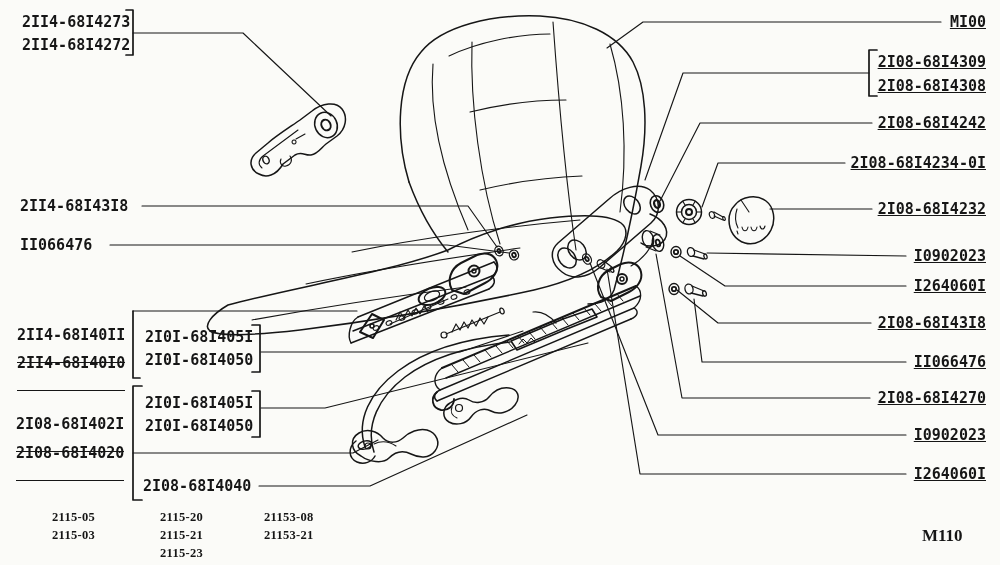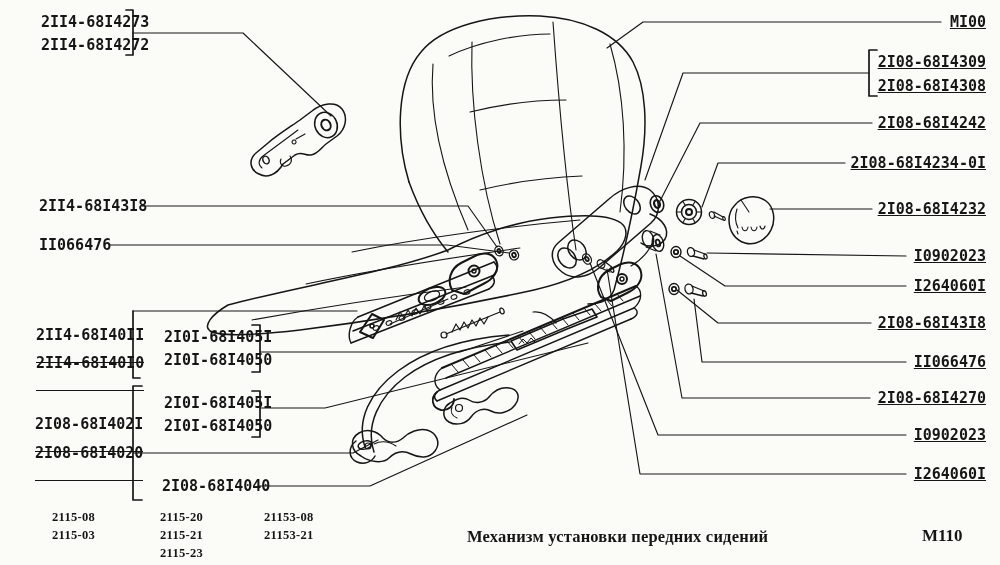--- a/index.html
+++ b/index.html
@@ -6,21 +6,20 @@
   html,body { margin:0; padding:0; }
   #plate {
     position:relative; width:1000px; height:565px;
     background:var(--paper); overflow:hidden;
     font-family:"DejaVu Sans Mono", monospace;
   }
   #art { position:absolute; left:0; top:0; }
   .pl {
     position:absolute; white-space:nowrap; color:var(--ink);
     font:bold 15px/16px "DejaVu Sans Mono", monospace;
-    margin-left:19px;
   }
   .pl.r { right:14px; text-align:right;text-decoration:underline; }
   .pl.u { border-bottom:1.6px solid currentColor; padding-bottom:19px; }
   .mc {
     position:absolute; white-space:nowrap; color:var(--ink);
     font:bold 12.5px/15px "Liberation Serif", serif; letter-spacing:.3px;
   }
   .caption {
     position:absolute; white-space:nowrap; color:var(--ink);
     font:bold 16.5px/18px "Liberation Serif", serif; letter-spacing:.2px;
@@ -279,23 +278,22 @@
   <div class="pl r" style="top:155px">2I08-68I4234-0I</div>
   <div class="pl r" style="top:201px">2I08-68I4232</div>
   <div class="pl r" style="top:248px">I0902023</div>
   <div class="pl r" style="top:278px">I264060I</div>
   <div class="pl r" style="top:315px">2I08-68I43I8</div>
   <div class="pl r" style="top:354px">II066476</div>
   <div class="pl r" style="top:390px">2I08-68I4270</div>
   <div class="pl r" style="top:427px">I0902023</div>
   <div class="pl r" style="top:466px">I264060I</div>
 
-  <div class="mc" style="left:52px;  top:510px">2115-08</div>
+  <div class="mc" style="left:52px;  top:510px">2115-05</div>
   <div class="mc" style="left:52px;  top:528px">2115-03</div>
   <div class="mc" style="left:160px; top:510px">2115-20</div>
   <div class="mc" style="left:160px; top:528px">2115-21</div>
   <div class="mc" style="left:160px; top:546px">2115-23</div>
   <div class="mc" style="left:264px; top:510px">21153-08</div>
   <div class="mc" style="left:264px; top:528px">21153-21</div>
 
-  <div class="caption" style="left:467px; top:528px">Механизм установки передних сидений</div>
   <div class="sheet" style="left:922px; top:527px">M110</div>
 </div>
 
 </body></html>

